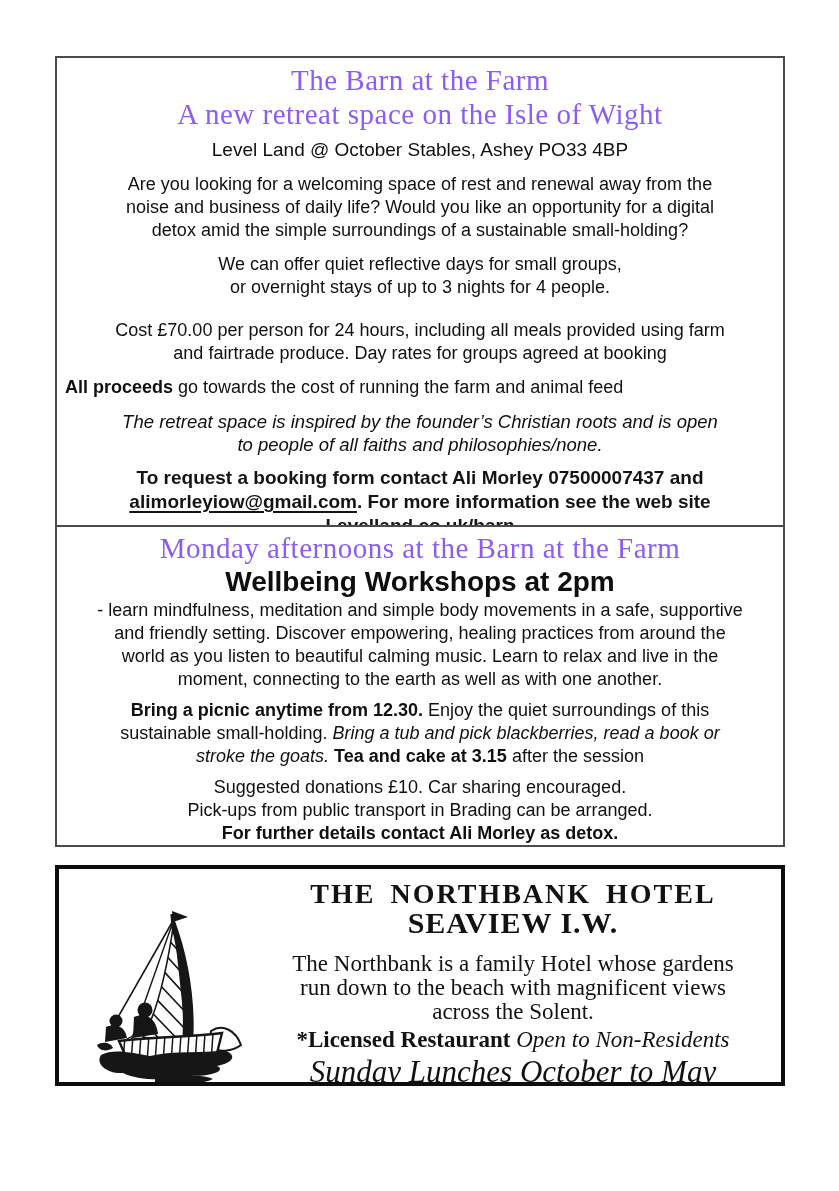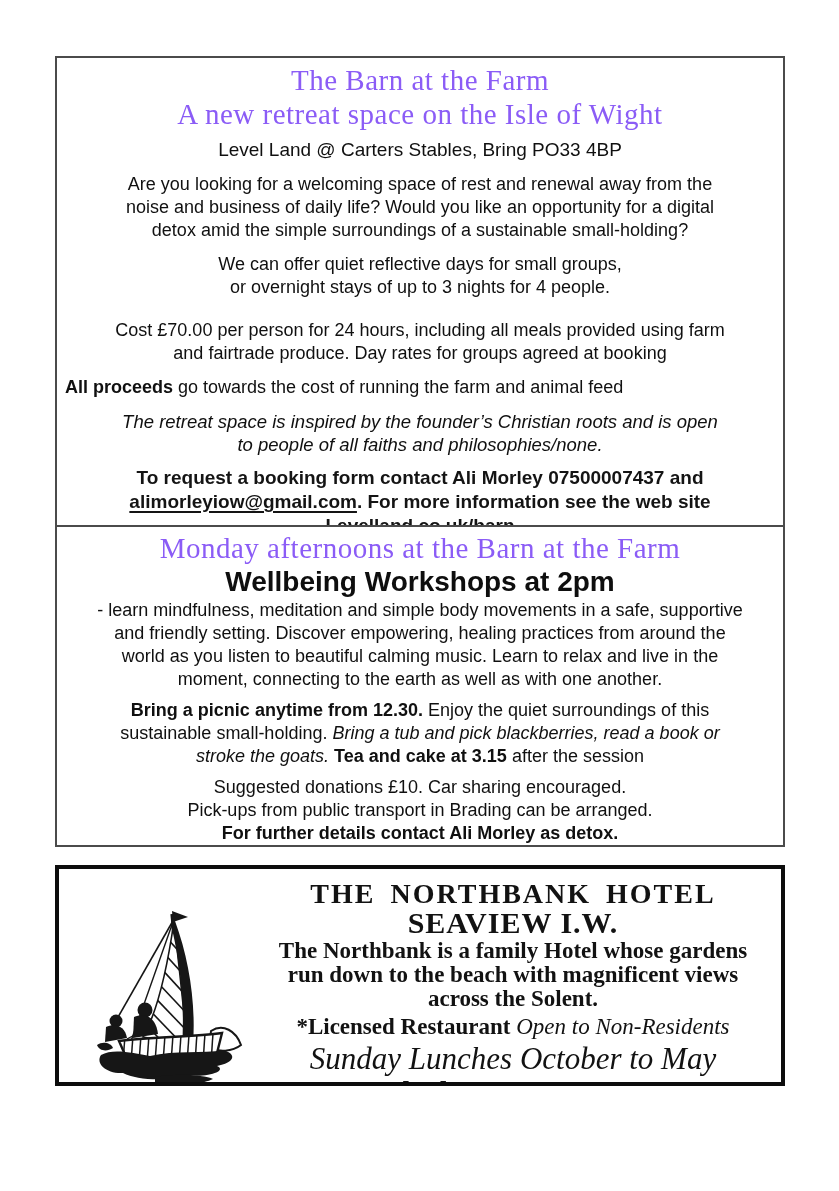--- a/index.html
+++ b/index.html
@@ -32,33 +32,33 @@
   .booking{font-size:19px;line-height:24px;}
 
   .subhead-sans{font-size:28px;line-height:24px;font-weight:bold;margin-top:5px;color:#0e0e0e;}
 
   
   .ad-left{width:198px;position:relative;flex:0 0 198px;}
   .ad-right{flex:1;text-align:center;padding:8px 12px 0 0;
     font-family:"Liberation Serif","DejaVu Serif",serif;color:#121212;}
   .ad-title{font-size:28px;line-height:33px;font-weight:bold;letter-spacing:2px;word-spacing:6px;}
   .ad-sub{font-size:30px;line-height:26px;font-weight:bold;letter-spacing:1px;}
-  .ad-body{font-size:23px;line-height:24px;margin-top:3px;font-weight:bold;}
+  .ad-body{font-size:23px;line-height:24px;margin-top:16px;}
   .ad-licensed{font-size:23px;line-height:27px;margin-top:2px;}
   .ad-sunday{font-size:31px;line-height:35px;font-style:italic;margin-top:1px;}
   .ad-phone{font-size:29px;line-height:33px;font-weight:bold;}
   .boat-svg{position:absolute;left:36px;top:36px;}
 </style>
 </head>
 <body>
 
 <div class="box box1">
   <div class="serif-title center">The Barn at the Farm</div>
   <div class="serif-title center" style="line-height:35px;">A new retreat space on the Isle of Wight</div>
-  <div class="addr center">Level Land @ Carters Stables, Bring PO33 4BP</div>
+  <div class="addr center">Level Land @ October Stables, Ashey PO33 4BP</div>
 
   <div class="bodytext center mt10">
     <div class="line">Are you looking for a welcoming space of rest and renewal away from the</div>
     <div class="line">noise and business of daily life? Would you like an opportunity for a digital</div>
     <div class="line">detox amid the simple surroundings of a sustainable small-holding?</div>
   </div>
 
   <div class="bodytext center mt11">
     <div class="line">We can offer quiet reflective days for small groups,</div>
     <div class="line">or overnight stays of up to 3 nights for 4 people.</div>

